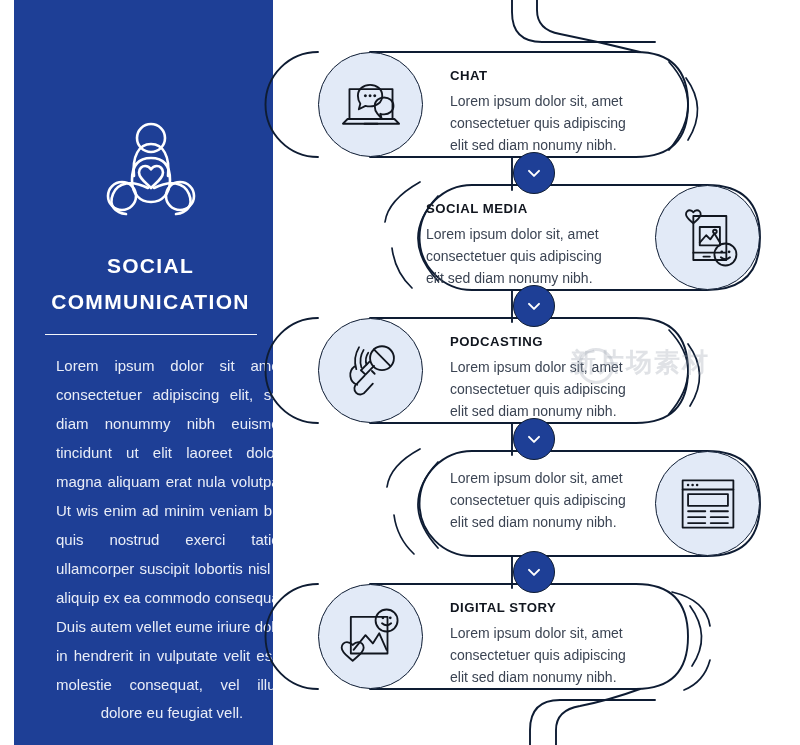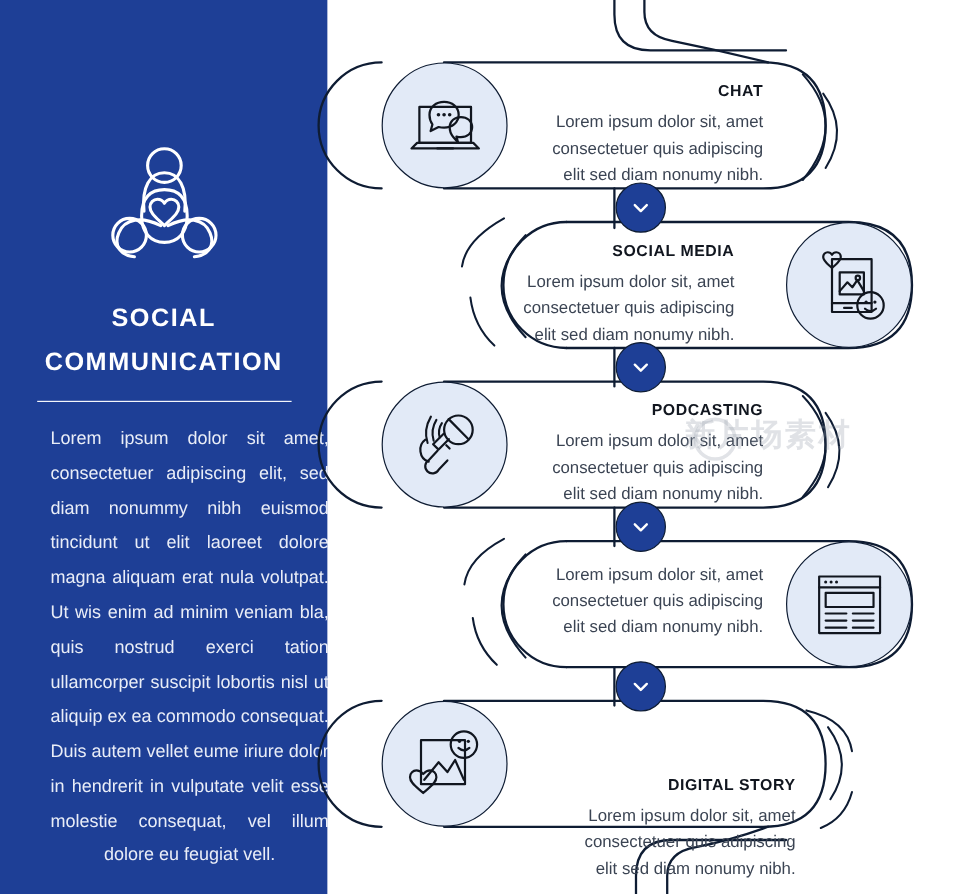--- a/index.html
+++ b/index.html
@@ -7,21 +7,21 @@
     width:800px;height:745px;
     background:#ffffff;
     font-family:"Liberation Sans", sans-serif;
     overflow:hidden;
     position:relative;
   }
   #stage{position:relative;width:800px;height:745px;overflow:hidden;background:#fff;}
 
   
   .sidebar{
-    position:absolute;left:0;top:0;width:273px;height:745px;
+    position:absolute;left:14px;top:0;width:273px;height:745px;
     background:#1e3f96;
     box-sizing:border-box;
     display:flex;flex-direction:column;align-items:center;
   }
   .brand-logo{margin-top:118px;width:106px;height:100px;}
   .brand-title{
     margin-top:30px;
     color:#ffffff;
     font-size:21px;
     font-weight:bold;
@@ -63,21 +63,21 @@
     margin-top:21px;
     color:#cfd8ec;
     font-size:11.6px;
     letter-spacing:2.3px;
     text-align:center;
   }
 
   
   .panel{position:absolute;left:273px;top:0;width:527px;height:745px;background:#fff;}
   .flowsvg{position:absolute;left:0;top:0;width:800px;height:745px;pointer-events:none;}
-  .card-text{position:absolute;text-align:right;}
+  .card-text{position:absolute;}
   .card-title{
     font-size:13.2px;font-weight:bold;color:#11161f;
     letter-spacing:.5px;margin:0 0 7px 0;
   }
   .card-desc{
     font-size:14px;color:#3b4453;line-height:1.58;margin:0;
     width:186px;
   }
   .icon-circle{
     position:absolute;
@@ -327,21 +327,21 @@
 
   <div class="card-text" style="left:450px;top:334px;">
     <p class="card-title">PODCASTING</p>
     <p class="card-desc">Lorem ipsum dolor sit, amet consectetuer quis adipiscing elit sed diam nonumy nibh.</p>
   </div>
 
   <div class="card-text" style="left:450px;top:467px;">
     <p class="card-desc">Lorem ipsum dolor sit, amet consectetuer quis adipiscing elit sed diam nonumy nibh.</p>
   </div>
 
-  <div class="card-text" style="left:477px;top:600px;margin-top:46px;">
+  <div class="card-text" style="left:450px;top:600px;">
     <p class="card-title">DIGITAL STORY</p>
     <p class="card-desc">Lorem ipsum dolor sit, amet consectetuer quis adipiscing elit sed diam nonumy nibh.</p>
   </div>
 
   <div class="chev" style="left:513px;top:152px;">
     <span>
       <svg viewBox="0 0 24 24" width="20" height="20" fill="none" stroke="#ffffff" stroke-width="2.4" stroke-linecap="round" stroke-linejoin="round">
         <polyline points="6,9.5 12,15.5 18,9.5"></polyline>
       </svg>
     </span>

